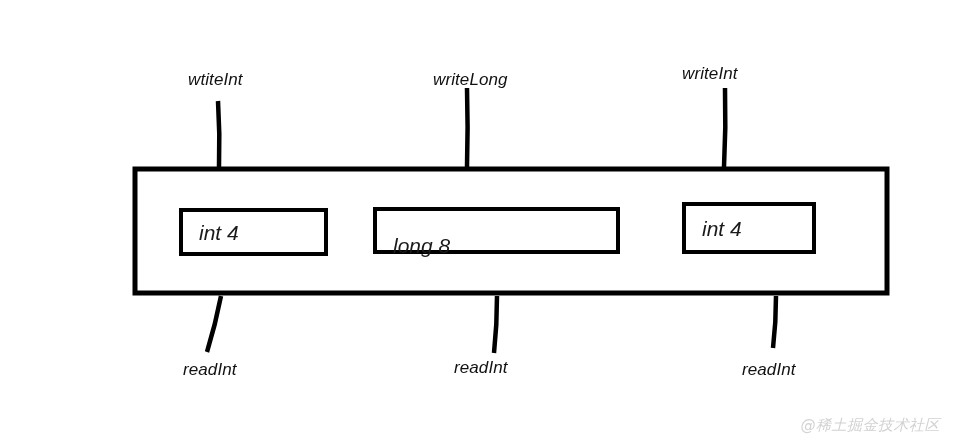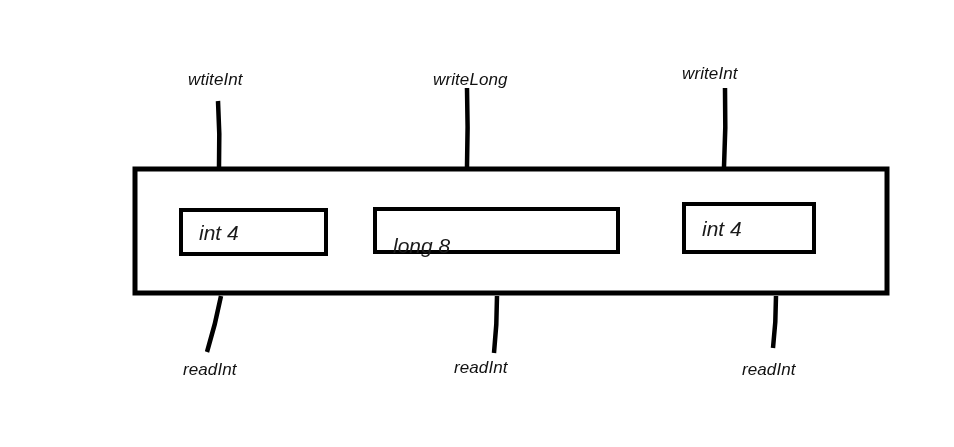--- a/index.html
+++ b/index.html
@@ -91,14 +91,15 @@
       <div class="port-label" style="left: 454px; top: 358px;">readInt</div>
       <div class="port-label" style="left: 742px; top: 360px;">readInt</div>
     </div>
 
   <div id="slot-labels">
       <div class="slot-label" style="left: 199px; top: 221px;">int 4</div>
       <div class="slot-label" style="left: 393px; top: 234px;">long 8</div>
       <div class="slot-label" style="left: 702px; top: 217px;">int 4</div>
     </div>
 
+  <div class="watermark">@稀土掘金技术社区</div>
 
 </div>
 
 </body></html>

